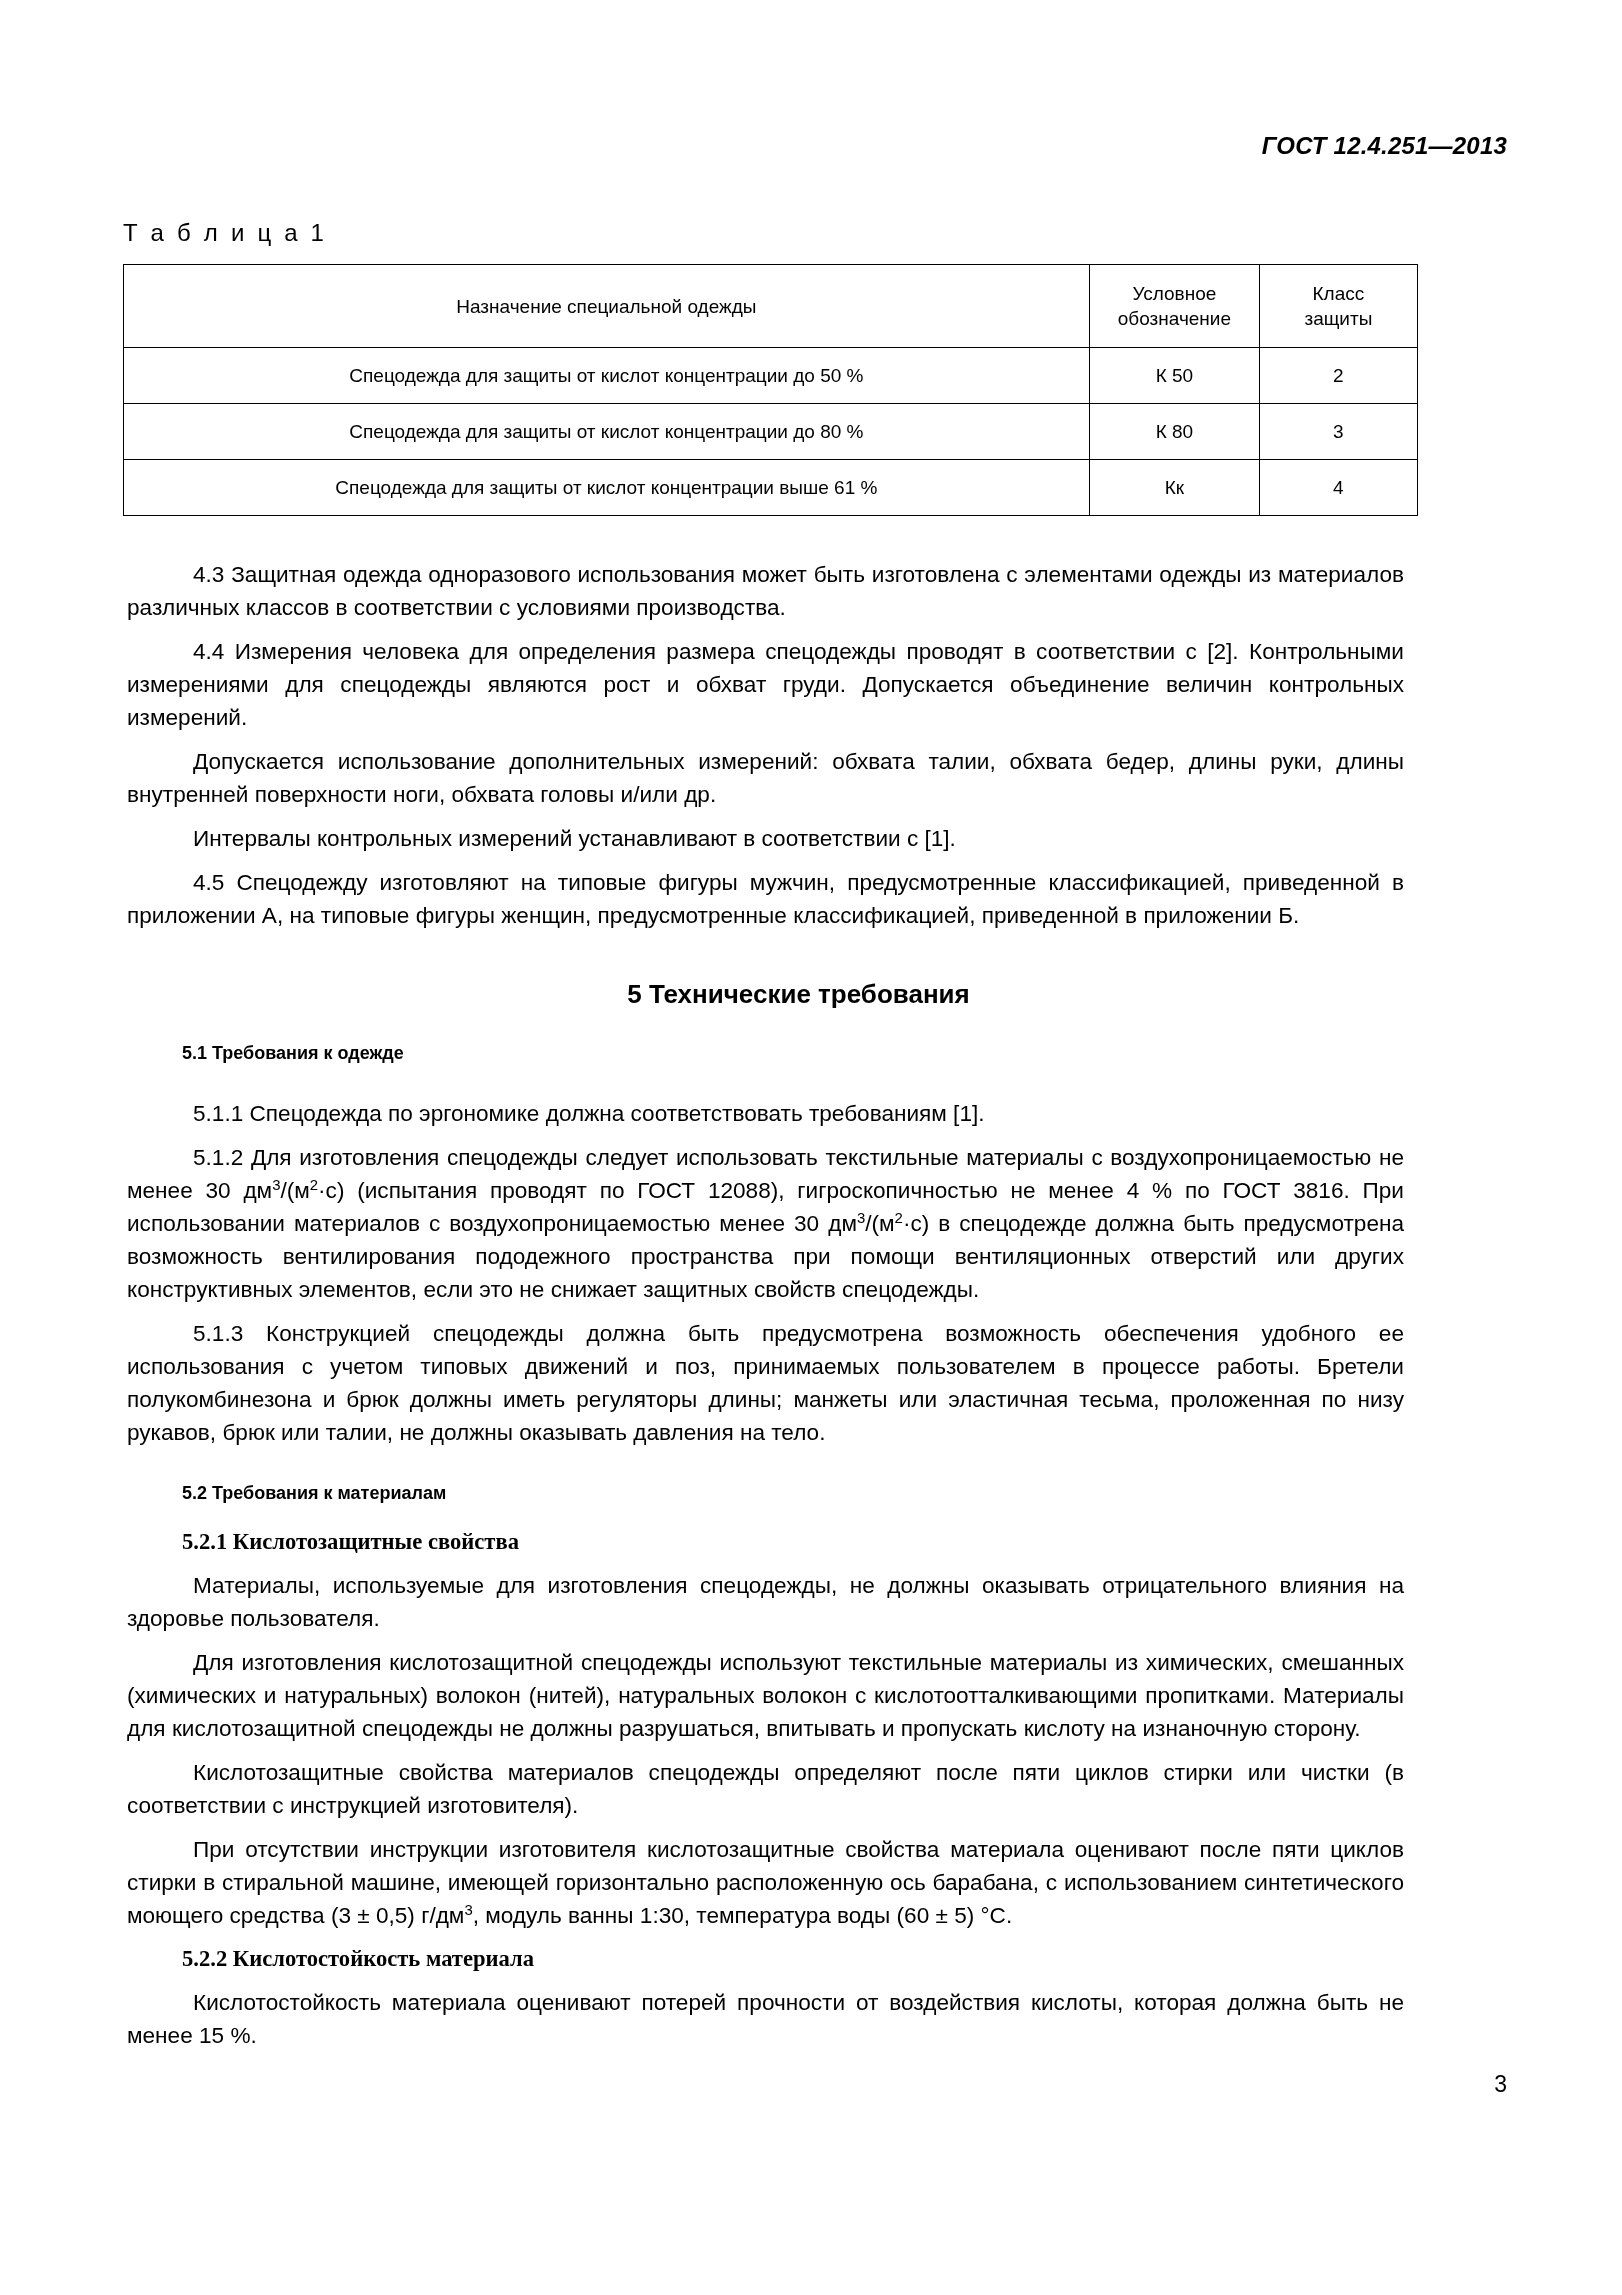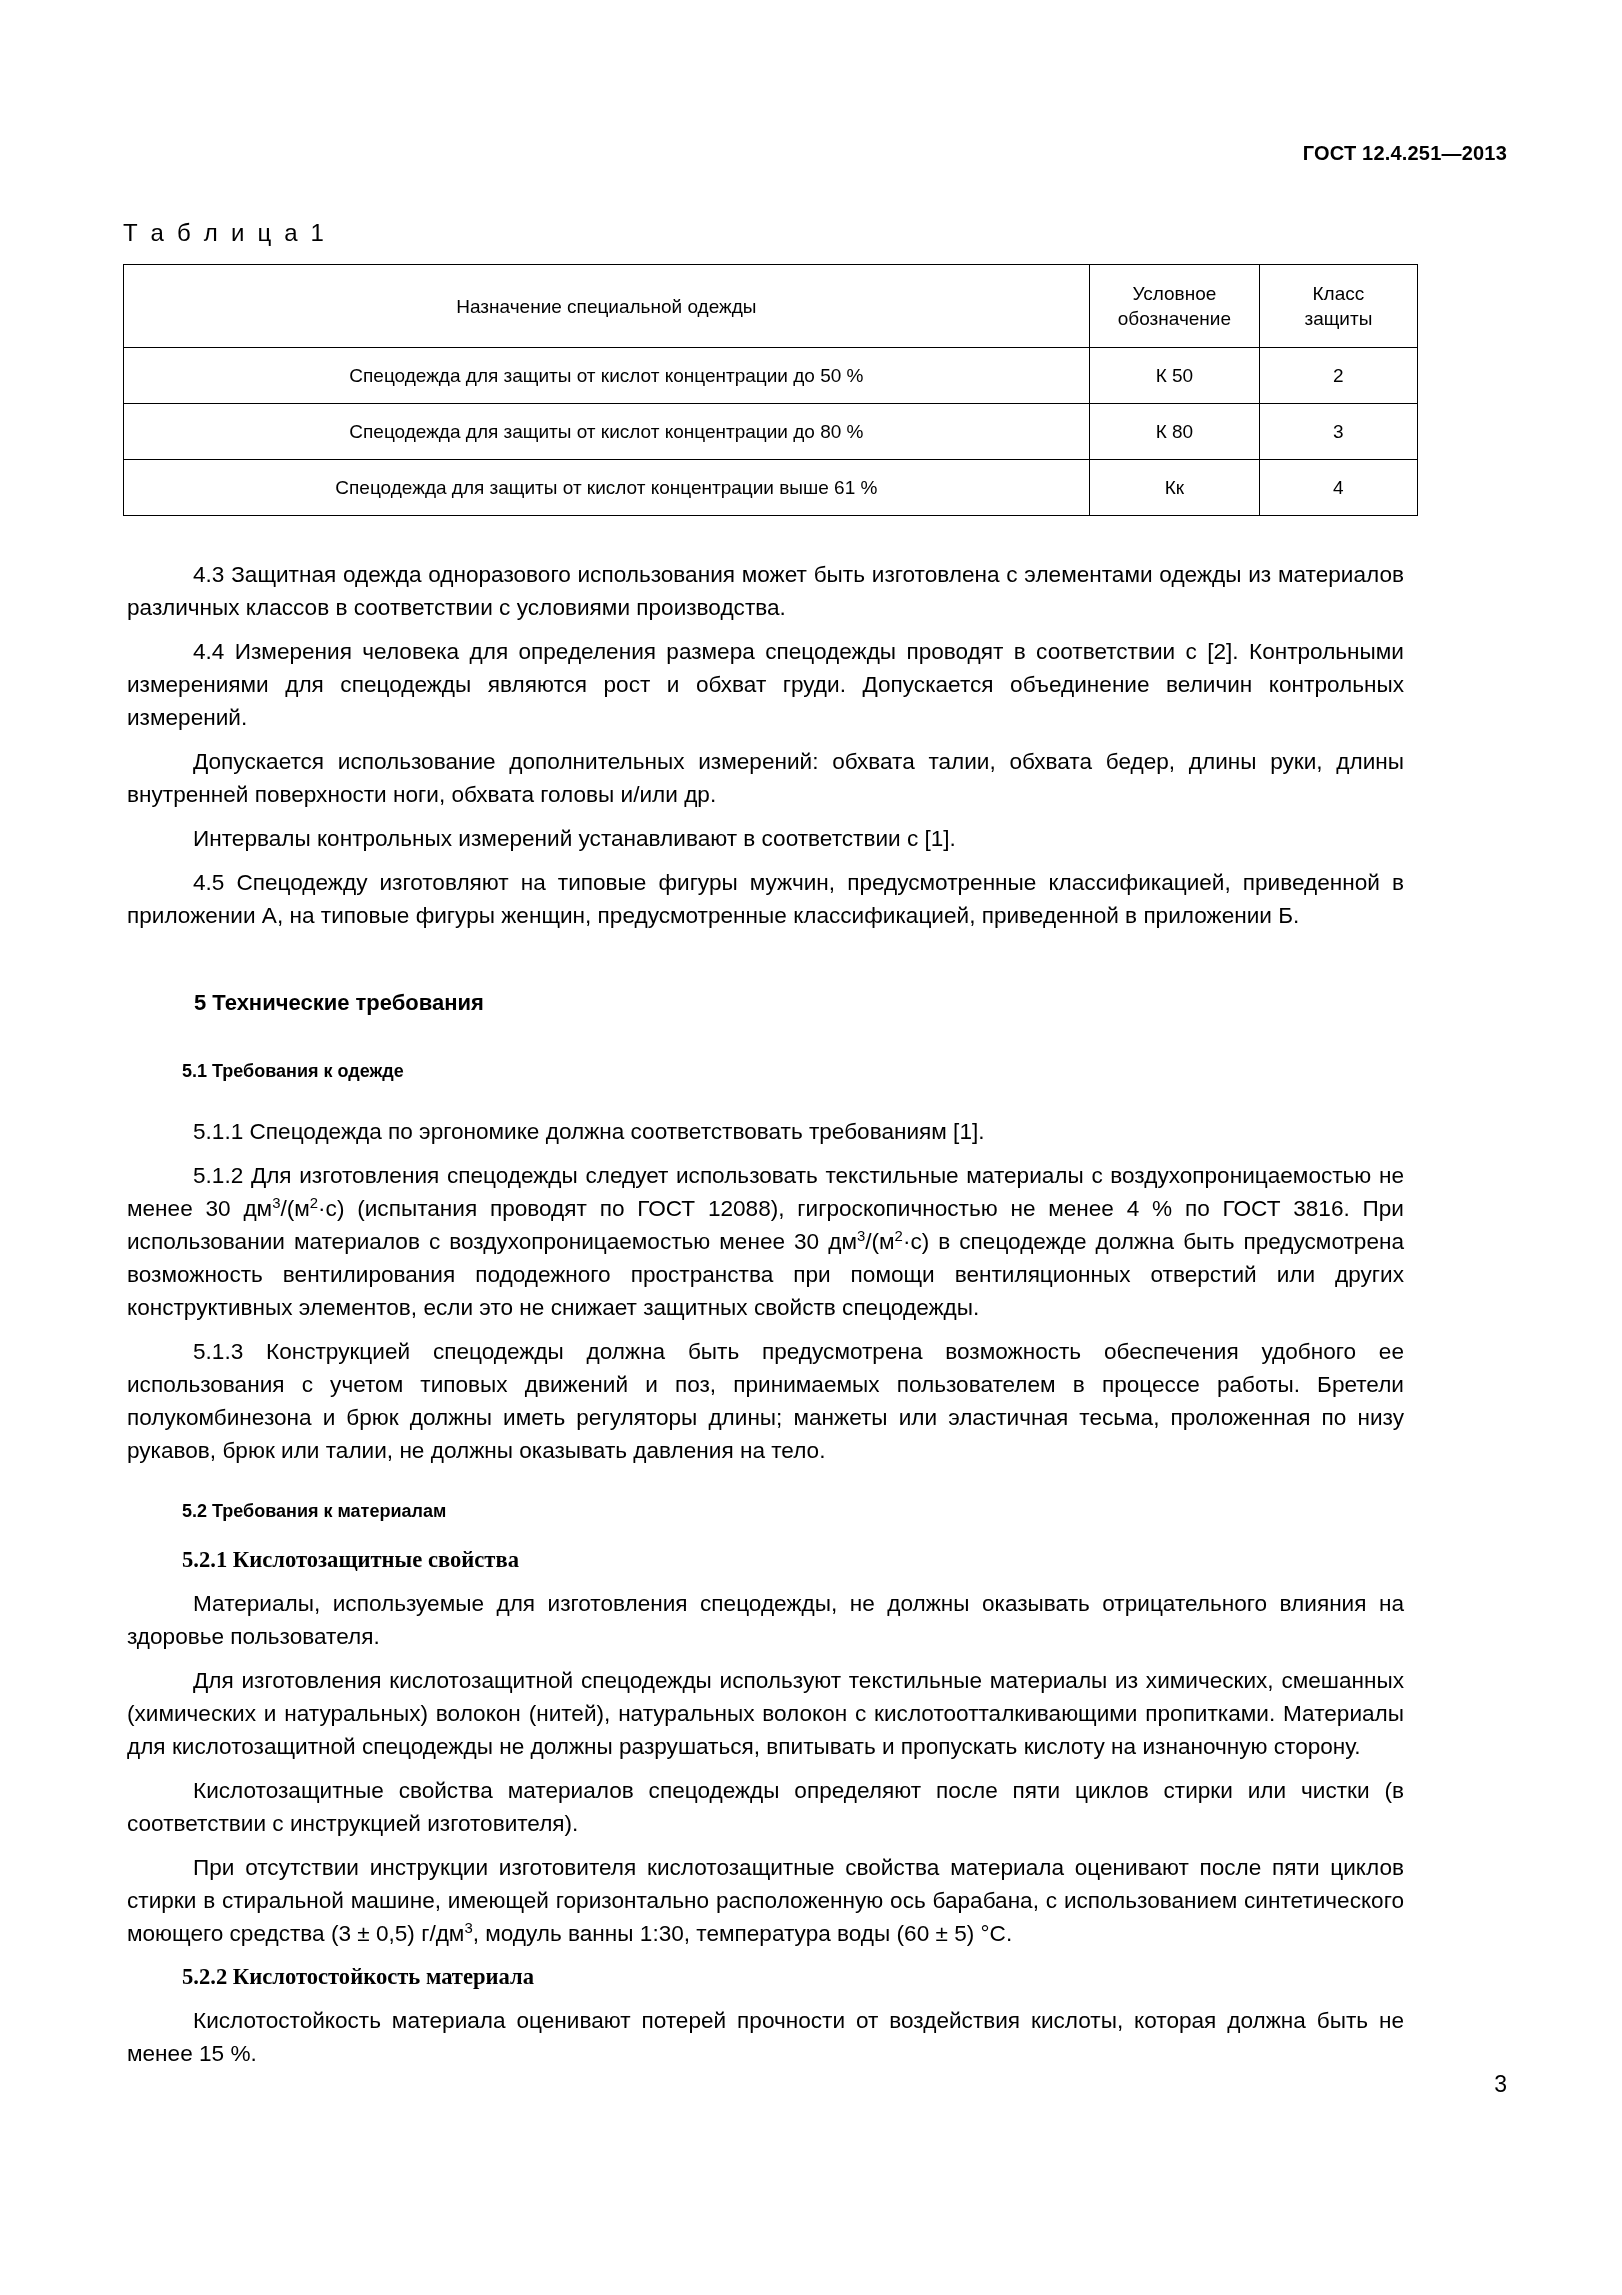--- a/index.html
+++ b/index.html
@@ -17,26 +17,27 @@
     height: 2295px;
     background: #ffffff;
     box-sizing: border-box;
     padding: 0;
     overflow: hidden;
   }
 
   
   .doc-header {
     position: absolute;
-    top: 142px;
+    top: 132px;
     right: 116px;
-    font-size: 20px;
+    font-size: 24px;
     font-weight: bold;
     letter-spacing: 0.2px;
     white-space: nowrap;
+    font-style: italic;
   }
 
   
   .content {
     position: absolute;
     left: 116px;
     top: 219px;
     width: 1299px;
   }
 
@@ -90,26 +91,27 @@
     line-height: 33px;
     margin: 11px;
     text-align: justify;
     text-indent: 66px;
     hyphens: manual;
   }
 
   .gap-after-table { height: 31px; }
 
   h2.sec {
-    font-size: 22px;
-    font-weight: bold;
-    margin: 12px;
+    font-size: 26px;
+    font-weight: bold;
+    margin: 3px;
     padding: 0;
     text-indent: 66px;
     line-height: 34px;
+    text-align: center;
   }
   h3.subsec {
     font-size: 18px;
     font-weight: bold;
     margin: 0;
     padding: 0;
     text-indent: 66px;
     line-height: 32px;
   }
   h4.subsub {

